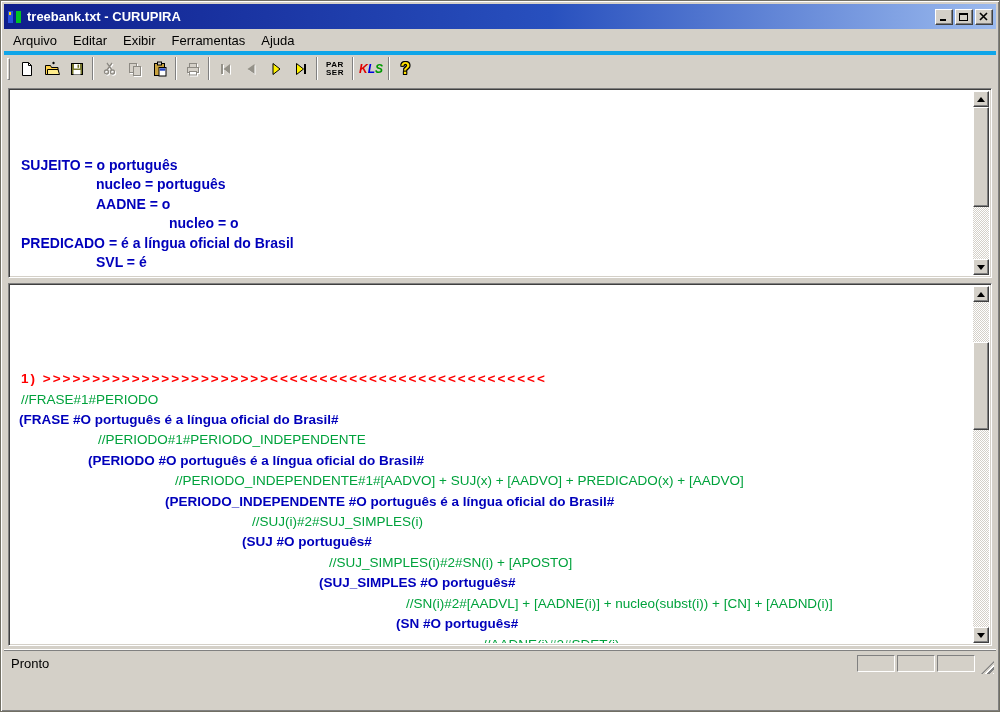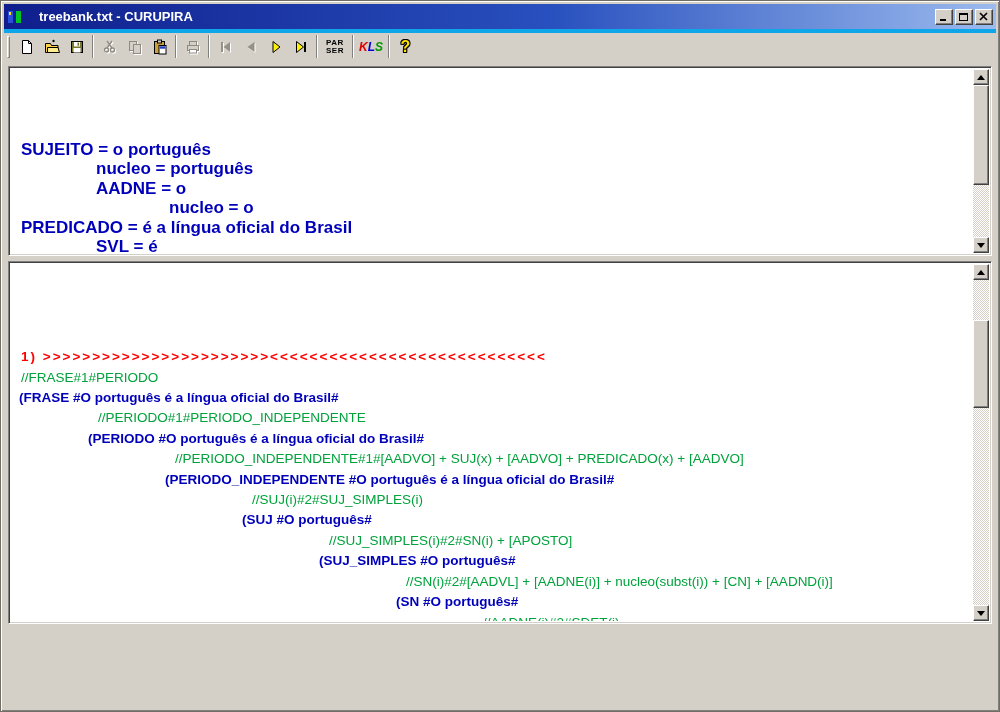--- a/index.html
+++ b/index.html
@@ -12,21 +12,21 @@
     border:1px solid #716F64;
     box-shadow:inset 1px 1px 0 #FFFFFF, inset -1px -1px 0 #808080;
     display:flex;flex-direction:column;
   }
 
   
   .raised{background:#D4D0C8;border:1px solid;border-color:#FFFFFF #404040 #404040 #FFFFFF;box-shadow:inset -1px -1px 0 #808080;}
 
   
   .titlebar{
-    height:25px;flex:0 0 25px;display:flex;align-items:center;gap:16px;padding:12px 3px;
+    height:25px;flex:0 0 25px;display:flex;align-items:center;gap:4px;padding:12px 3px;
     background:linear-gradient(90deg,#0F1E8C 0%,#2850BE 55%,#9BBAEE 100%);
   }
   .app-icon{width:16px;height:16px;flex:0 0 16px;}
   .title-text{color:#FFFFFF;font-weight:bold;font-size:13px;flex:1;white-space:nowrap;overflow:hidden;}
   .tb-btns{display:flex;gap:2px;}
   .tbtn{width:18px;height:16px;padding:0;display:flex;align-items:center;justify-content:center;cursor:default;}
 
   
   .menubar{height:22px;flex:0 0 22px;display:flex;align-items:center;padding-left:1px;font-size:13px;color:#000;}
   .menu-item{padding:2px 8px;}
@@ -52,21 +52,21 @@
     box-shadow:inset 1px 1px 0 #404040, inset -1px -1px 0 #D4D0C8;
   }
 
   
   .pane{position:relative;margin:0 4px;background:#FFFFFF;
     border:1px solid;border-color:#808080 #FFFFFF #FFFFFF #808080;
     box-shadow:inset 1px 1px 0 #404040, inset -1px -1px 0 #D4D0C8;}
   .pane1{margin-top:6px;height:190px;flex:0 0 190px;}
   .pane2{margin-top:5px;height:363px;flex:0 0 363px;}
   .pane-content{position:absolute;left:2px;top:2px;right:20px;bottom:2px;overflow:hidden;white-space:pre;}
-  .pane1 .pane-content{padding-top:12px;font-size:17px;line-height:19.5px;font-weight:bold;}
+  .pane1 .pane-content{padding-top:6px;font-size:14px;line-height:19.5px;font-weight:bold;}
   .pane2 .pane-content{padding-top:22px;font-size:13.5px;line-height:20.4px;}
   .line{white-space:pre;}
   .pane2 .pane-content .line:first-child{letter-spacing:2px;}
 
   
   .vscroll{position:absolute;top:2px;right:2px;bottom:2px;width:16px;
     background-color:#FFFFFF;
     background-image:linear-gradient(45deg,#D4D0C8 25%,transparent 25%,transparent 75%,#D4D0C8 75%),
                      linear-gradient(45deg,#D4D0C8 25%,transparent 25%,transparent 75%,#D4D0C8 75%);
     background-size:2px 2px;background-position:0 0,1px 1px;}
@@ -114,20 +114,28 @@
           </svg>
       </button>
       <button class="tbtn raised">
         <svg width="12" height="12">
             <path d="M2 2 L9 9 M9 2 L2 9" stroke="#000" stroke-width="1.6"></path>
           </svg>
       </button>
     </span>
   </div>
 
+  <div class="menubar">
+
+  <span class="menu-item">Arquivo</span>
+      <span class="menu-item">Editar</span>
+      <span class="menu-item">Exibir</span>
+      <span class="menu-item">Ferramentas</span>
+      <span class="menu-item">Ajuda</span>
+    </div>
 
   <div class="toolbar">
     <span class="gripper"></span>
 
     <button class="tb">
       <svg width="16" height="16">
           <path d="M3.5 1.5 h6 l3 3 v10 h-9 z" fill="#FFFFFF" stroke="#000"></path>
           <path d="M9.5 1.5 v3 h3" fill="none" stroke="#000"></path>
         </svg>
     </button>
@@ -252,14 +260,21 @@
       <span class="sbtn up raised">
           <span class="tri-up"></span>
         </span>
       <span class="thumb raised" style="top:56px;height:88px;"></span>
       <span class="sbtn down raised">
           <span class="tri-down"></span>
         </span>
     </div>
   </div>
 
+  <div class="statusbar">
+    <span class="status-msg">Pronto</span>
+    <span class="status-box"></span>
+    <span class="status-box"></span>
+    <span class="status-box"></span>
+    <span class="grip"></span>
+  </div>
 
 </div>
 
 </body></html>

